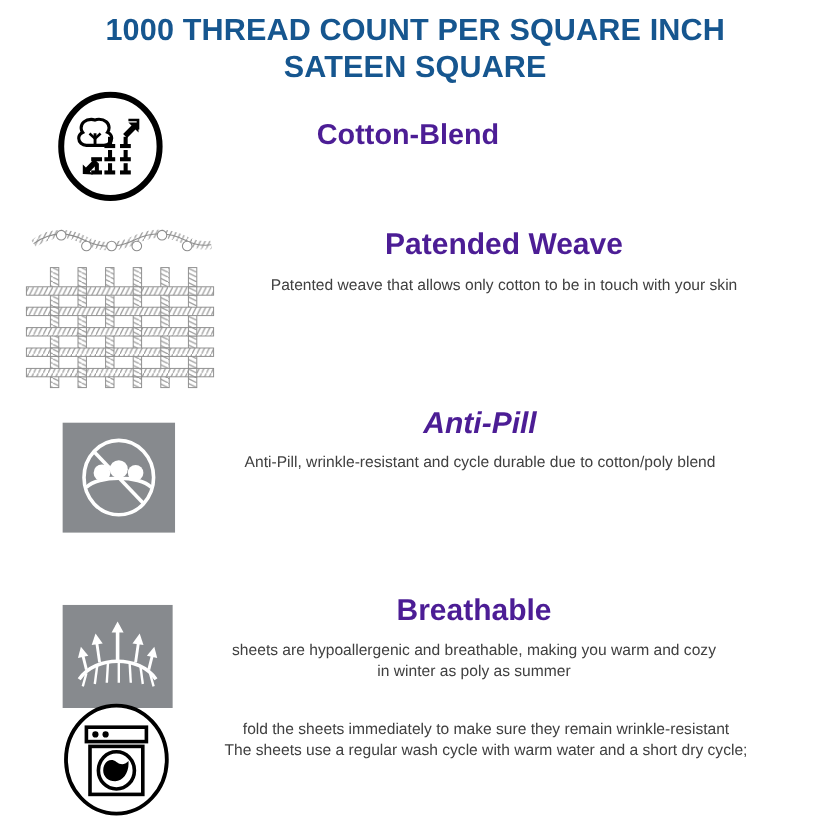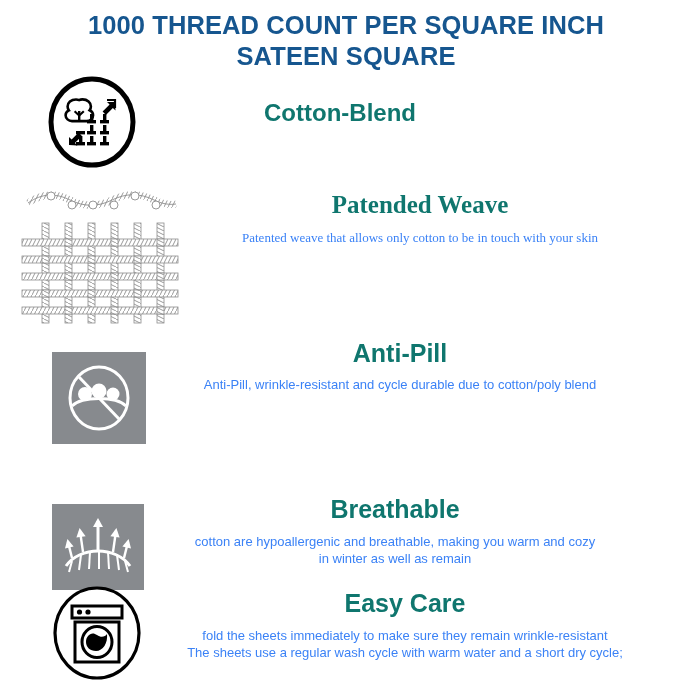--- a/index.html
+++ b/index.html
@@ -48,52 +48,52 @@
   .feature-icon {
     position: absolute;
     left: 0;
     top: 0;
   }
   .feature-text {
     position: absolute;
     text-align: center;
   }
   .feature-heading {
-    color: #0f766e;
+    color: #4c1d95;
     font-weight: bold;
     line-height: 1.1;
     white-space: nowrap;
   }
   .feature-body {
-    color: #3b82f6;
+    color: #404040;
     font-size: 13px;
     line-height: 17px;
   }
   .feature-body .line {
     display: block;
   }
 
   
   #row-cotton { top: 76px; height: 100px; }
   #row-cotton .feature-icon { left: 46px; top: 0; }
   #row-cotton .feature-text { left: 150px; top: 24px; width: 380px; }
   #row-cotton .feature-heading { font-size: 24px; }
 
   
   #row-weave { top: 183px; height: 142px; }
   #row-weave .feature-icon { left: 20px; top: 0; }
-  #row-weave .feature-text { left: 160px; top: 8px; width: 520px; font-family: Liberation Serif, serif; }
+  #row-weave .feature-text { left: 160px; top: 8px; width: 520px; }
   #row-weave .feature-heading { font-size: 25px; }
   #row-weave .feature-body { margin-top: 10px; }
 
   
   #row-antipill { top: 340px; height: 110px; }
   #row-antipill .feature-icon { left: 52px; top: 12px; }
   #row-antipill .feature-text { left: 145px; top: 0; width: 510px; }
-  #row-antipill .feature-heading { font-size: 25px; }
+  #row-antipill .feature-heading { font-size: 25px; font-style: italic; }
   #row-antipill .feature-body { margin-top: 8px; }
 
   
   #row-breathable { top: 496px; height: 100px; }
   #row-breathable .feature-icon { left: 52px; top: 8px; }
   #row-breathable .feature-text { left: 145px; top: 0; width: 500px; }
   #row-breathable .feature-heading { font-size: 25px; }
   #row-breathable .feature-body { margin-top: 9px; }
 
   
@@ -283,22 +283,22 @@
           <path d="M20 54 L16 38"></path>
           <path d="M15.4 35 l-2.4 9.4 l8.6 -2 z" stroke="none"></path>
           <path d="M72 54 L76 38"></path>
           <path d="M76.6 35 l2.4 9.4 l-8.6 -2 z" stroke="none"></path>
         </g>
       </svg>
     </div>
     <div class="feature-text">
       <div class="feature-heading">Breathable</div>
       <div class="feature-body">
-        <span class="line">cotton are hypoallergenic and breathable, making you warm and cozy</span>
-        <span class="line">in winter as well as remain</span>
+        <span class="line">sheets are hypoallergenic and breathable, making you warm and cozy</span>
+        <span class="line">in winter as poly as summer</span>
       </div>
     </div>
   </div>
 
   <div class="feature" id="row-easycare">
     <div class="feature-icon">
       <svg width="94" height="96" viewBox="0 0 94 96" aria-hidden="true">
         <ellipse cx="47" cy="48" rx="42" ry="45" fill="#ffffff" stroke="#000000" stroke-width="3.2"></ellipse>
 
         <rect x="22" y="21" width="50" height="12" fill="#ffffff" stroke="#000000" stroke-width="3"></rect>
@@ -306,21 +306,20 @@
         <circle cx="38" cy="27" r="2.6" fill="#000000"></circle>
 
         <rect x="25" y="37" width="44" height="40" fill="#ffffff" stroke="#000000" stroke-width="3"></rect>
 
         <ellipse cx="47" cy="57" rx="15" ry="15.5" fill="#ffffff" stroke="#000000" stroke-width="3"></ellipse>
 
         <path d="M36 57 C36 50, 42 46, 47 50 C51 53, 55 52, 57 49 C58 58, 53 66, 46 66 C40 66, 36 62, 36 57 z" fill="#000000"></path>
       </svg>
     </div>
     <div class="feature-text">
-      <div class="feature-heading">Easy Care</div>
       <div class="feature-body">
         <span class="line">fold the sheets immediately to make sure they remain wrinkle-resistant</span>
         <span class="line">The sheets use a regular wash cycle with warm water and a short dry cycle;</span>
       </div>
     </div>
   </div>
 
 </div>
 
 </body></html>

